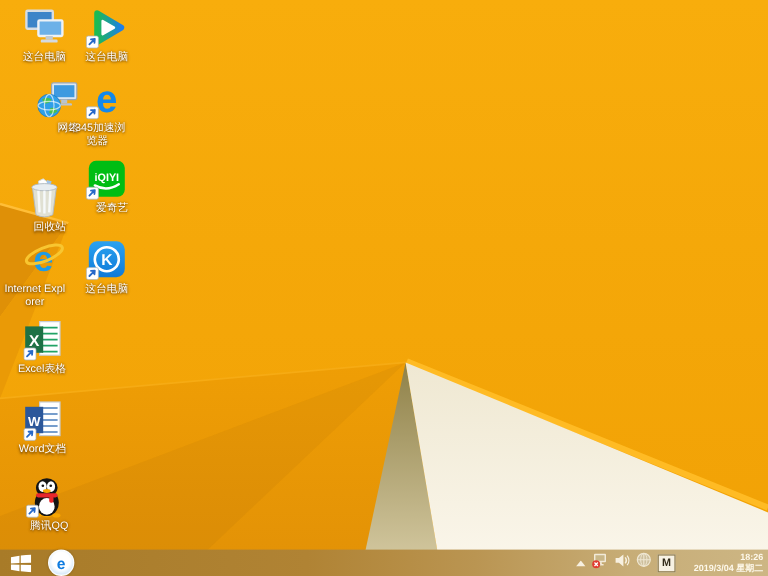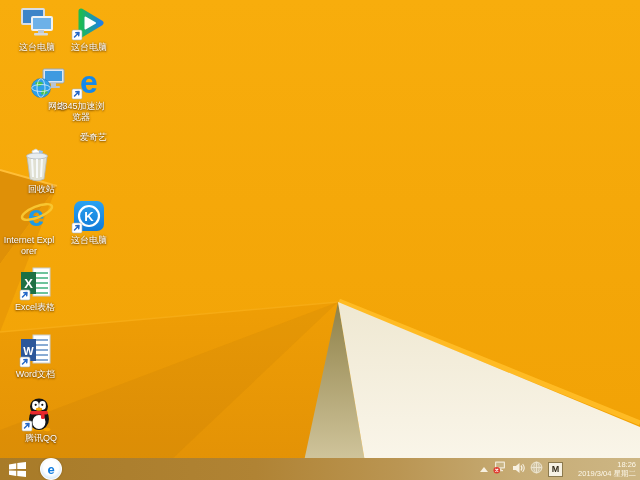--- a/index.html
+++ b/index.html
@@ -37,21 +37,21 @@
     font-weight:bold;font-size:13px;color:#0f7ce0;line-height:1;
   }
   .tray{margin-left:auto;display:flex;align-items:center;gap:5px;padding-right:4px;height:100%;}
   .tray-chevron{display:flex;align-items:center;}
   .ime-box{
     width:13px;height:13px;background:#f7f2e4;border:1px solid #8c7a4e;
     color:#332b1a;font-size:9px;font-weight:bold;line-height:13px;text-align:center;
   }
   .clock{
     text-align:right;color:#fdf8ea;font-size:7.5px;line-height:9px;
-    padding-left:4px;min-width:64px;
+    padding-left:4px;min-width:64px;font-weight:bold;
   }
 </style>
 </head>
 <body>
 
 <svg class="wallpaper" viewBox="0 0 640 480" preserveAspectRatio="none">
   <defs>
     <linearGradient id="gBase" x1="0" y1="0" x2="0" y2="1">
       <stop offset="0" stop-color="#f8ad0c"></stop>
         <stop offset="1" stop-color="#f1a105"></stop>
@@ -238,20 +238,31 @@
       <g>
         <rect x="1" y="25" width="10" height="10" rx="1.5" fill="#ffffff" stroke="#aab3bb" stroke-width="0.6"></rect>
         <path d="M3.5,32 L8,27.5 M8,27.5 L4.8,27.8 M8,27.5 L7.7,30.7" stroke="#2668c8" stroke-width="1.5" fill="none" stroke-linecap="round"></path>
       </g>
     </svg>
   </div>
   <div class="dlabel">2345加速浏览器</div>
 </div>
 
 <div class="dicon" style="left:55px;top:131px">
+  <div class="art">
+    <svg viewBox="0 0 36 36">
+      <rect x="3" y="3" width="30" height="30" rx="6" fill="#00bd13"></rect>
+      <text x="18" y="20" text-anchor="middle" font-size="9" font-weight="bold" fill="#ffffff">iQIYI</text>
+      <path d="M8,23.5 Q18,29 28,22.5" stroke="#ffffff" stroke-width="2" fill="none" stroke-linecap="round"></path>
+      <g>
+        <rect x="1" y="25" width="10" height="10" rx="1.5" fill="#ffffff" stroke="#aab3bb" stroke-width="0.6"></rect>
+        <path d="M3.5,32 L8,27.5 M8,27.5 L4.8,27.8 M8,27.5 L7.7,30.7" stroke="#2668c8" stroke-width="1.5" fill="none" stroke-linecap="round"></path>
+      </g>
+    </svg>
+  </div>
   <div class="dlabel">爱奇艺</div>
 </div>
 
 <div class="dicon" style="left:55px;top:198px">
   <div class="art">
     <svg viewBox="0 0 36 36">
       <rect x="3" y="3" width="30" height="30" rx="7" fill="url(#gKG)"></rect>
       <circle cx="18" cy="18" r="10" fill="none" stroke="#ffffff" stroke-width="2.2"></circle>
       <text x="18" y="23" text-anchor="middle" font-size="13" font-weight="bold" fill="#ffffff">K</text>
       <g>

